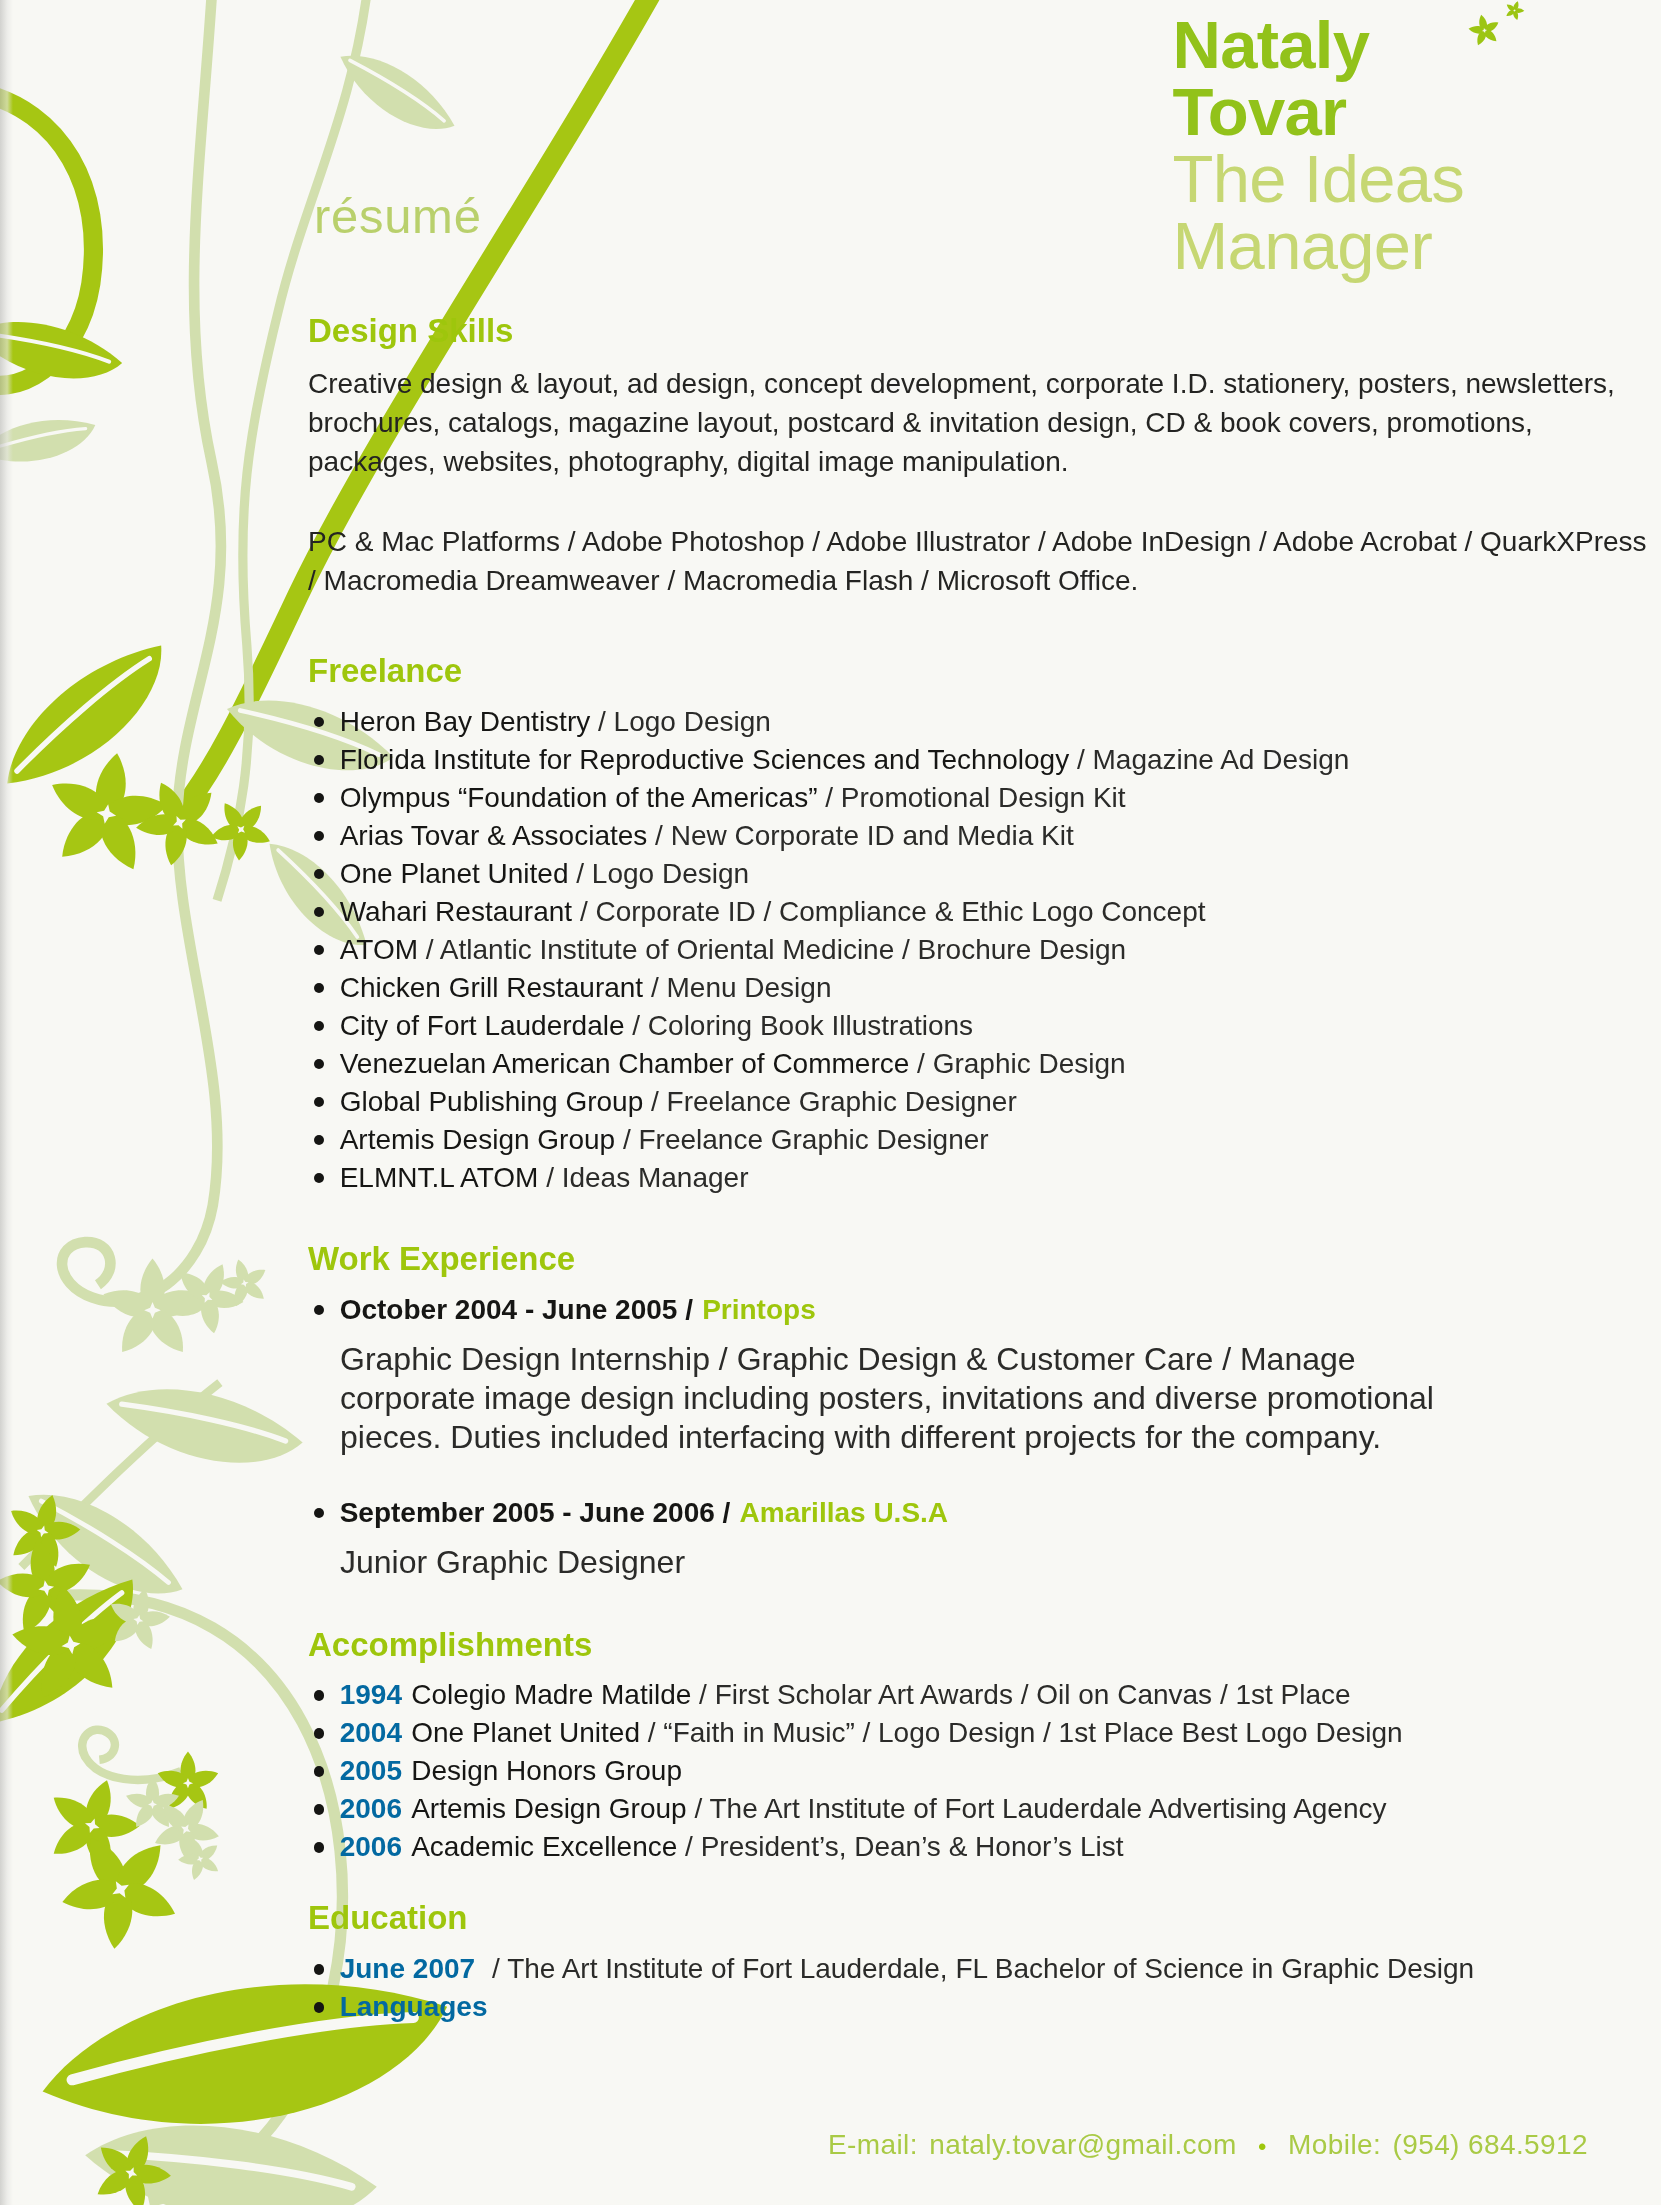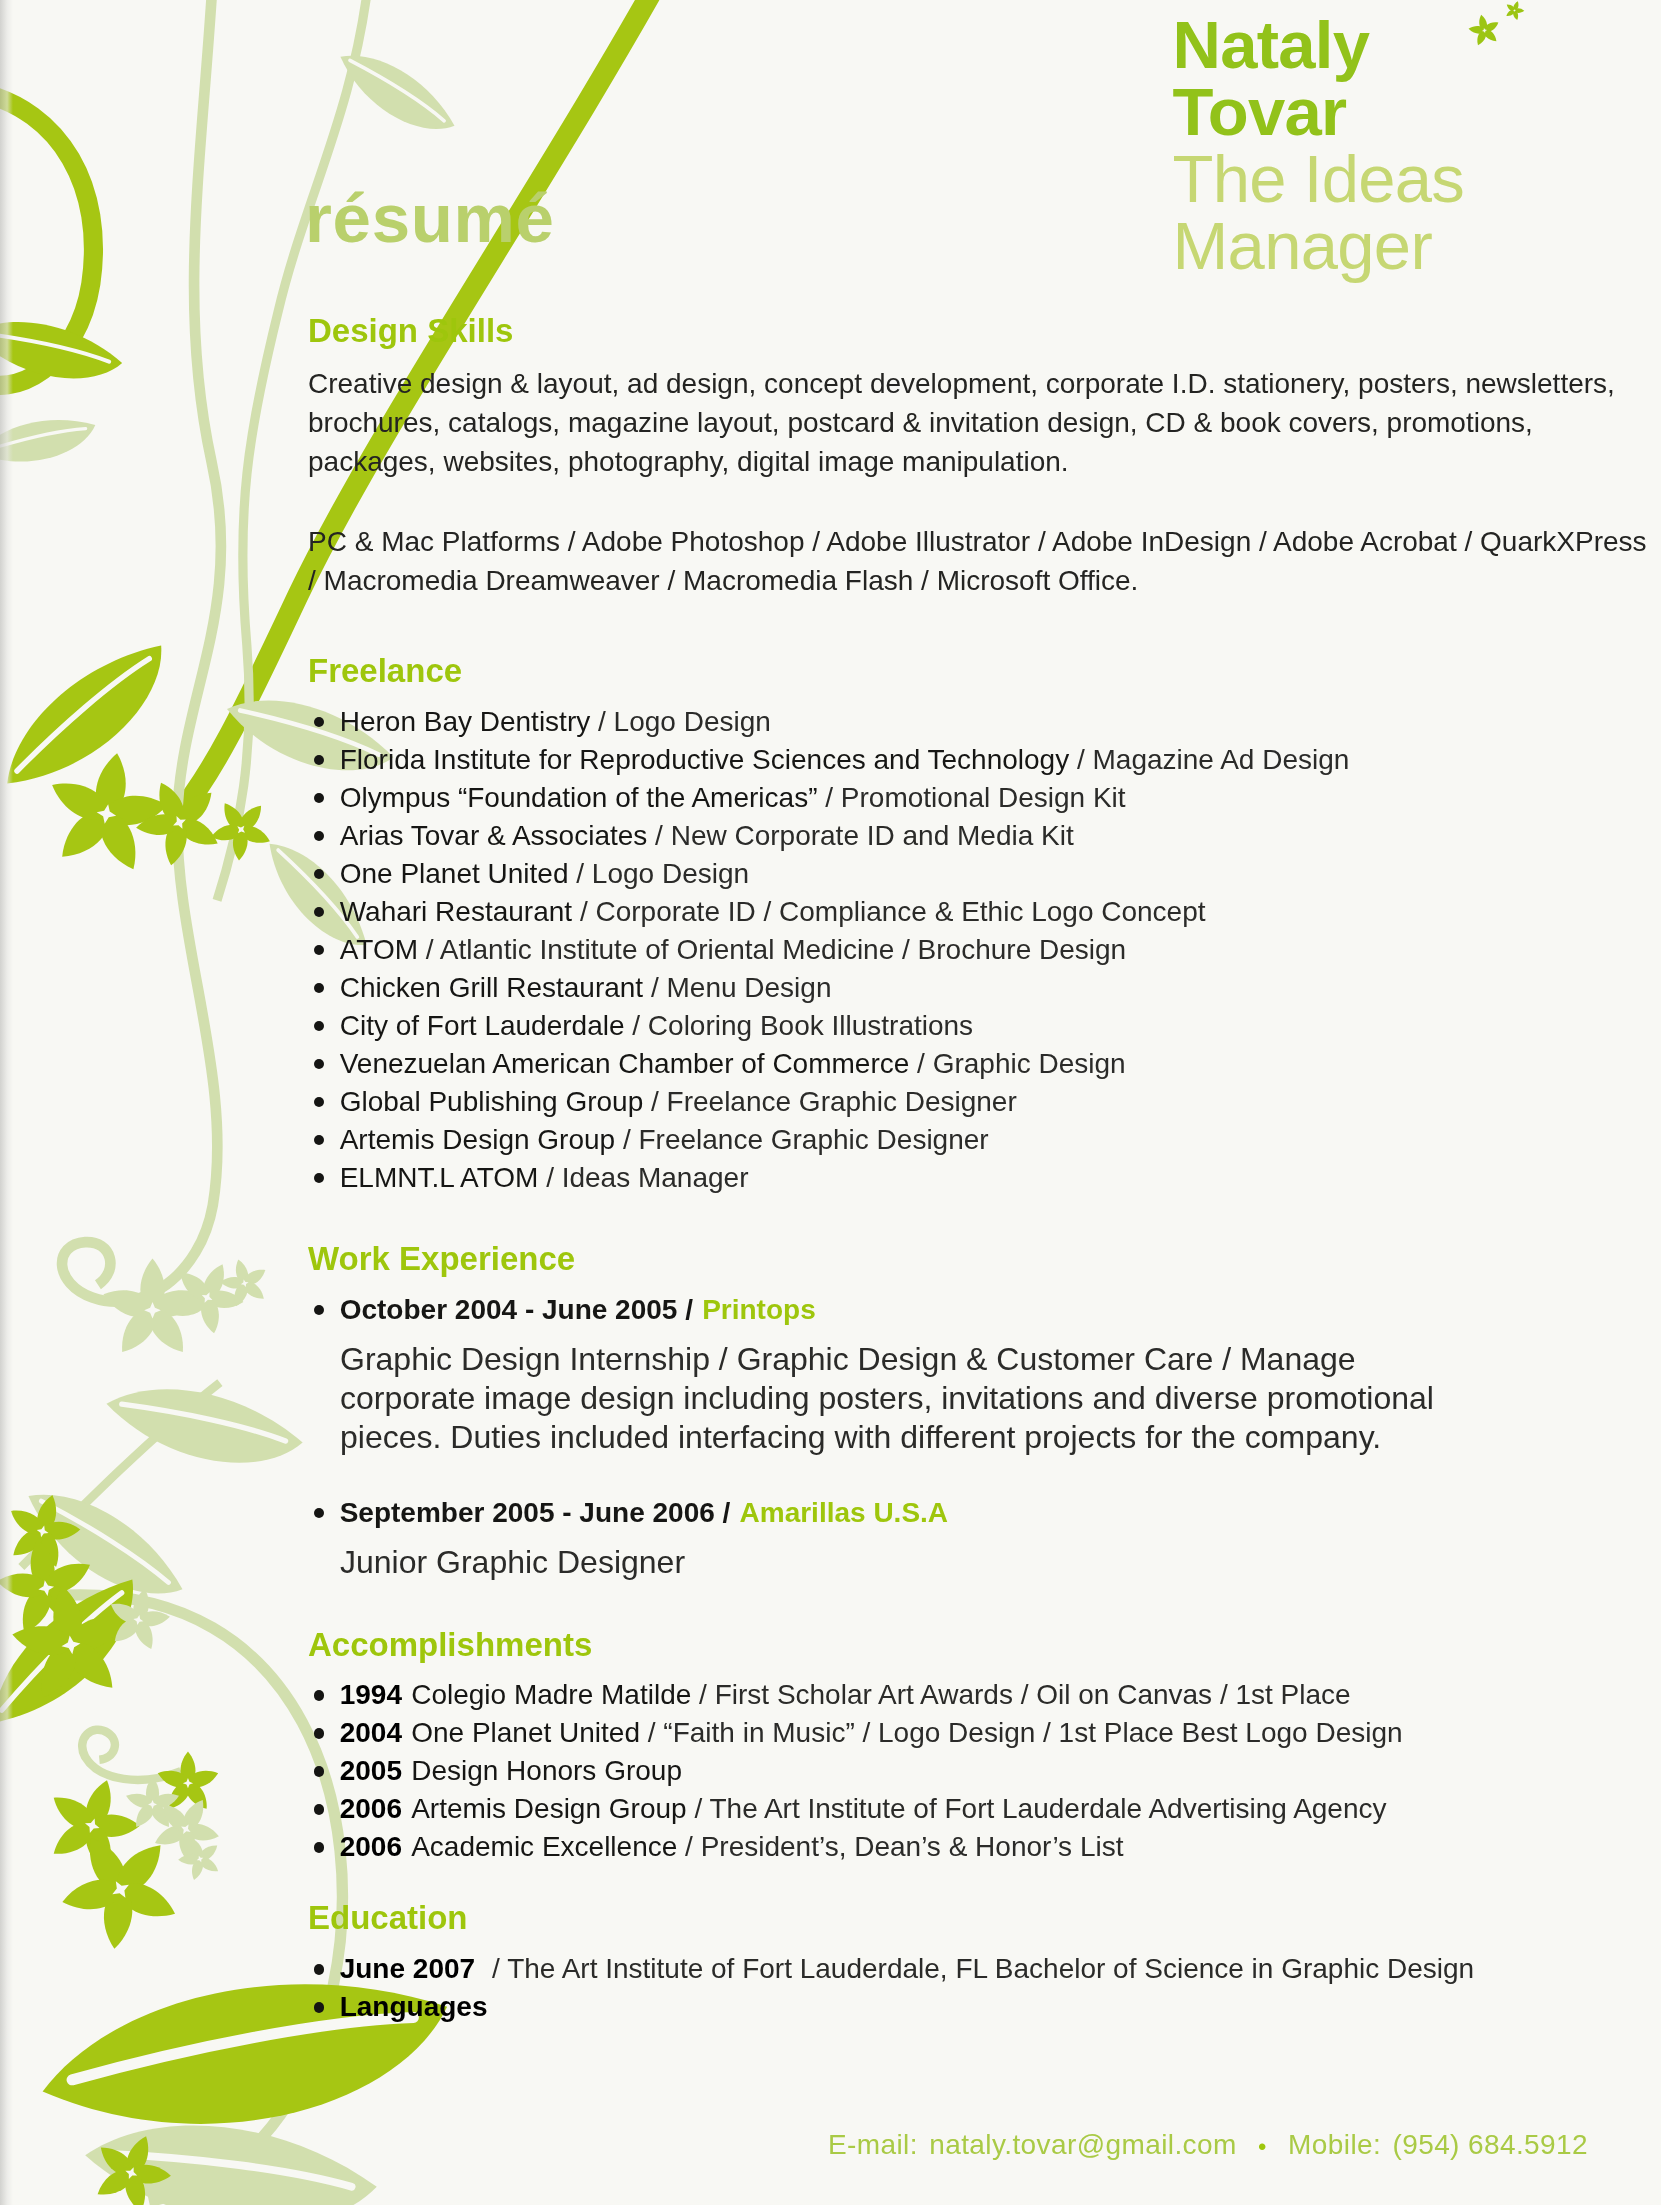--- a/index.html
+++ b/index.html
@@ -11,22 +11,22 @@
   }
   .scan-edge {
     position:absolute; left:0; top:0; width:12.8px; height:2205px;
     background:linear-gradient(to right,#bdbdbb,#e6e6e3 55%,rgba(255,255,255,0));
     opacity:.65;
   }
   .floral { position:absolute; left:0; top:0; pointer-events:none; }
 
   
   .resume-title {
-    position:absolute; left:305px; top:179px; margin:0;
-    font-size:69px; font-weight:700; letter-spacing:0.7px; color:#b9d06c;
+    position:absolute; left:305px; top:179px; margin:9px;
+    font-size:49px; font-weight:400; letter-spacing:0.7px; color:#b9d06c;
   }
   .name-block {
     position:absolute; top:11.3px; right:152px; 
     line-height:67px; letter-spacing:-0.7px; white-space:nowrap;
   }
   .name-line { font-size:67px; font-weight:700; color:#92c21a; }
   .nm1 { position:relative; display:block; margin-right:27px; }
   .nm2 { display:block; margin-right:110px; }
   .tag-line { display:block; font-size:67px; font-weight:400; color:#c6d773; }
   .nm3 { margin-right:0; }
@@ -50,21 +50,21 @@
   .education       { margin-top:33px; }
 
   ul.bullet-list { list-style:none; margin:12.8px 0 0 0; padding:0; }
   ul.bullet-list li { display:flex; align-items:flex-start; font-size:28px; line-height:38px; }
   .bullet-dot {
     flex:none; width:26px; height:10.6px; margin:14px 0 0 5.7px;
   }
   .bullet-dot::before {
     content:""; display:block; width:10.6px; height:10.6px; border-radius:50%; background:#151513;
   }
-  .lead      { font-weight:700; color:#000000; margin-right:9.2px; white-space:nowrap; }
+  .lead      { font-weight:700; color:#0369a1; margin-right:9.2px; white-space:nowrap; }
   .item-bold { font-weight:400; color:#161614; white-space:nowrap; }
   .item-rest { font-weight:400; color:#2b2b29; margin-left:7.8px; }
 
   .job { margin-top:12.8px; }
   .job + .job { margin-top:37px; }
   .job-head { display:flex; align-items:flex-start; font-size:28px; line-height:38px; }
   .job-dates   { font-weight:700; color:#161614; white-space:nowrap; }
   .job-company { font-weight:700; color:#9ec60c; margin-left:9.2px; white-space:nowrap; }
   .job-desc {
     margin:11px 0 0 32px; max-width:1120px;

